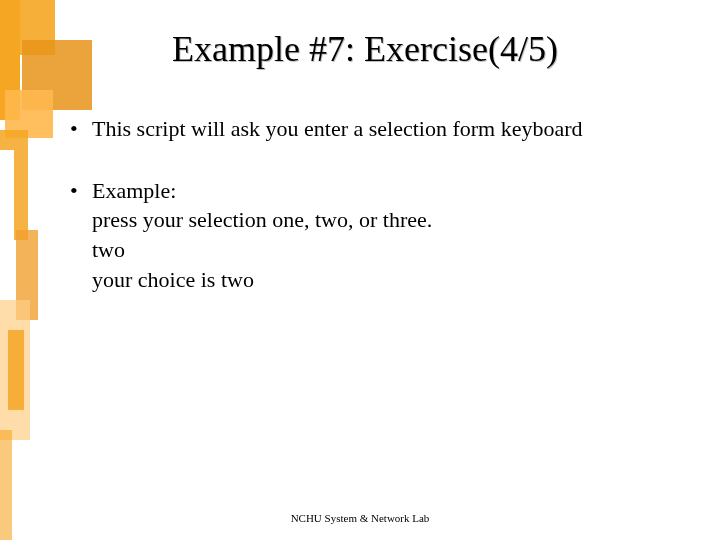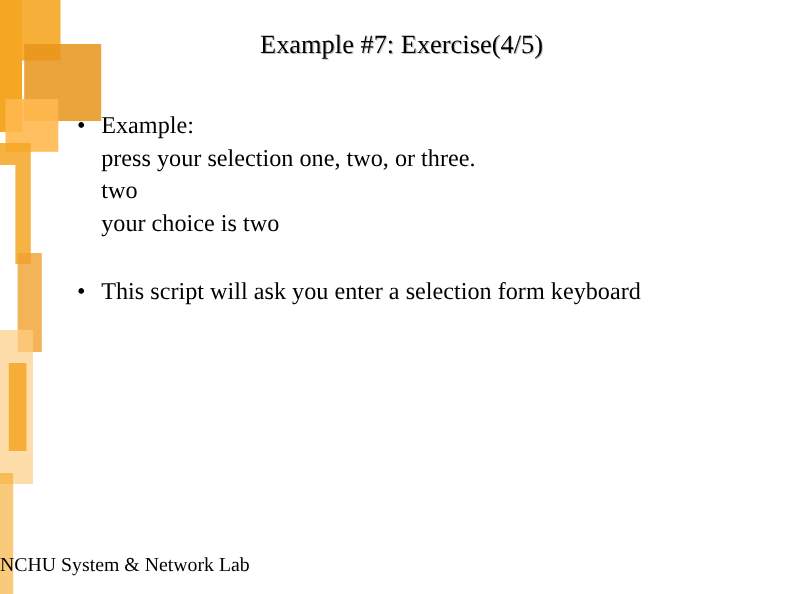--- a/index.html
+++ b/index.html
@@ -20,21 +20,21 @@
     z-index: 0;
   }
   .content {
     position: relative;
     z-index: 1;
     width: 100%;
     height: 100%;
     padding: 28px 40px 0 50px;
   }
   .title {
-    font-size: 24px;
+    font-size: 36px;
     text-align: center;
     color: #000;
     margin-bottom: 44px;
     font-weight: normal;
     text-shadow: 1px 1px 0 rgba(0,0,0,0.25);
   }
   .bullets {
     list-style: none;
     padding-left: 20px;
   }
@@ -54,21 +54,22 @@
   }
   .sub {
     display: block;
     font-size: 22px;
   }
   .footer {
     position: absolute;
     bottom: 16px;
     left: 0;
     width: 100%;
-    font-size: 18px;
+    text-align: center;
+    font-size: 11px;
     color: #000;
   }
 </style>
 </head>
 <body>
 
 <svg class="decoration" viewBox="0 0 120 540" preserveAspectRatio="none">
   <rect x="0" y="0" width="20" height="120" fill="#f5a623"></rect>
   <rect x="0" y="0" width="55" height="55" fill="#f5a623" opacity="0.9"></rect>
   <rect x="22" y="40" width="70" height="70" fill="#e8941a" opacity="0.85"></rect>
@@ -79,24 +80,24 @@
   <rect x="0" y="300" width="30" height="140" fill="#ffcf87" opacity="0.7"></rect>
   <rect x="8" y="330" width="16" height="80" fill="#f5a623" opacity="0.85"></rect>
   <rect x="0" y="430" width="12" height="110" fill="#f5a623" opacity="0.6"></rect>
 </svg>
 
 <div class="content">
   <h1 class="title">Example #7: Exercise(4/5)</h1>
 
   <ul class="bullets">
     <li>
+      <span>This script will ask you enter a selection form keyboard</span>
+    </li>
+    <li>
       <span>Example:</span>
       <span class="sub">press your selection  one, two, or three.</span>
       <span class="sub">two</span>
       <span class="sub">your choice is two</span>
-    </li>
-    <li>
-      <span>This script will ask you enter a selection form keyboard</span>
     </li>
   </ul>
 </div>
 
 <div class="footer">NCHU System &amp; Network Lab</div>
 
 </body></html>

